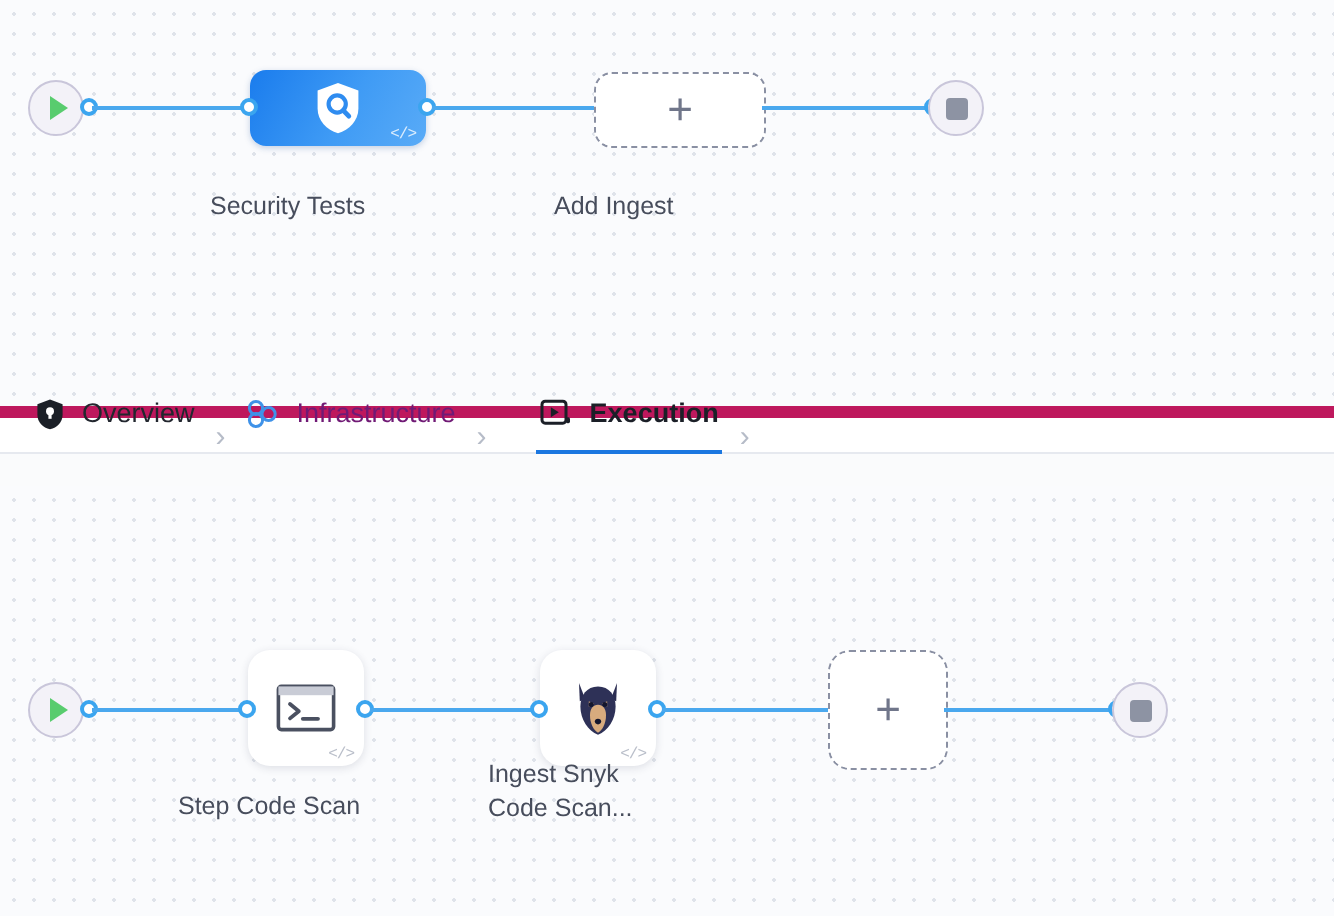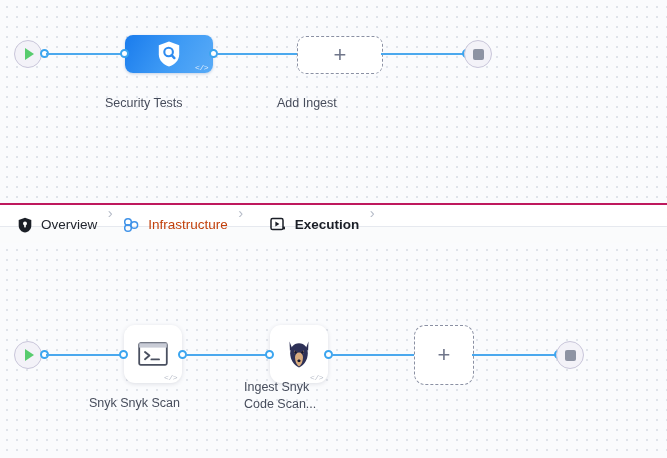--- a/index.html
+++ b/index.html
@@ -18,34 +18,34 @@
     background-size:10px 10px;
     background-position:2px 2px;
   }
   #canvas-top{top:0;height:203px;}
   #canvas-bottom{top:243px;height:215px;}
 
   
   .tabbar{
     position:absolute;left:0;top:203px;width:667px;height:24px;
     background:#ffffff;
-    border-top:2px solid #be185d;
+    border-top:6px solid #be185d;
     border-bottom:1px solid #e6e9ef;
-    display:flex;align-items:flex-start;
+    display:flex;align-items:flex-end;
     box-sizing:border-box;
   }
   .tab{
     display:flex;align-items:center;gap:8px;
     height:39px;padding:0 2px;
     font-size:13.5px;color:#22262e;
     position:relative;cursor:pointer;
   }
   .tab .tlabel{white-space:nowrap;}
   .tab.active .tlabel{font-weight:bold;color:#1b1f27;}
-  .tab.link .tlabel{color:#c2410c;}
+  .tab.link .tlabel{color:#701a75;}
   .tab.active:after{
     content:"";position:absolute;left:0;right:0;bottom:-1px;
     height:2.5px;background:#1b77e0;
   }
   .tabgap{flex:0 0 auto;}
   .chev{
     color:#b6bcc8;font-size:15px;line-height:1;
     display:flex;align-items:center;justify-content:center;
     width:22px;
   }
@@ -214,21 +214,21 @@
         <rect x="1.2" y="1.2" width="27.6" height="21.6" rx="1.5" fill="#ffffff" stroke="#4a5060" stroke-width="1.8"></rect>
         <rect x="1.2" y="1.2" width="27.6" height="4.4" fill="#c9ccd6"></rect>
         <path d="M7 10 L11.4 13.6 L7 17.2" fill="none" stroke="#4a5060" stroke-width="1.9" stroke-linecap="round" stroke-linejoin="round"></path>
         <line x1="13.4" y1="17.4" x2="21" y2="17.4" stroke="#4a5060" stroke-width="1.9" stroke-linecap="round"></line>
       </svg>
       <span class="codebadge dark">&lt;/&gt;</span>
     </div>
     <div class="port" style="left:119px;top:107px;"></div>
     <div class="port" style="left:178px;top:107px;"></div>
 
-    <div class="nlabel" style="left:89px;top:152px;width:130px;">Snyk Snyk Scan</div>
+    <div class="nlabel" style="left:89px;top:152px;width:130px;">Step Code Scan</div>
 
     <div class="wire" style="left:185px;top:110.5px;width:85px;"></div>
 
     <div class="step-node" style="left:270px;top:82px;">
       <svg class="dog" viewBox="0 0 28 30">
         <path d="M4.5 2.5 L7.6 10.5 L4.9 11.6 Z" fill="#2b2d52"></path>
         <path d="M23.5 2.5 L20.4 10.5 L23.1 11.6 Z" fill="#2b2d52"></path>
         <path d="M14 4.2 C19.6 4.2 22.8 8.6 22.8 14.2 C22.8 20.6 19 26.4 14 28.4 C9 26.4 5.2 20.6 5.2 14.2 C5.2 8.6 8.4 4.2 14 4.2 Z" fill="#2e3157"></path>
         <path d="M14 13.4 C16.4 13.4 18 15.4 18 18.6 C18 22.6 16.3 26 14 27.4 C11.7 26 10 22.6 10 18.6 C10 15.4 11.6 13.4 14 13.4 Z" fill="#d8ab7e"></path>
         <path d="M9.4 11.6 L12.1 12.9 L9.4 14.4 Z" fill="#cfa478"></path>

